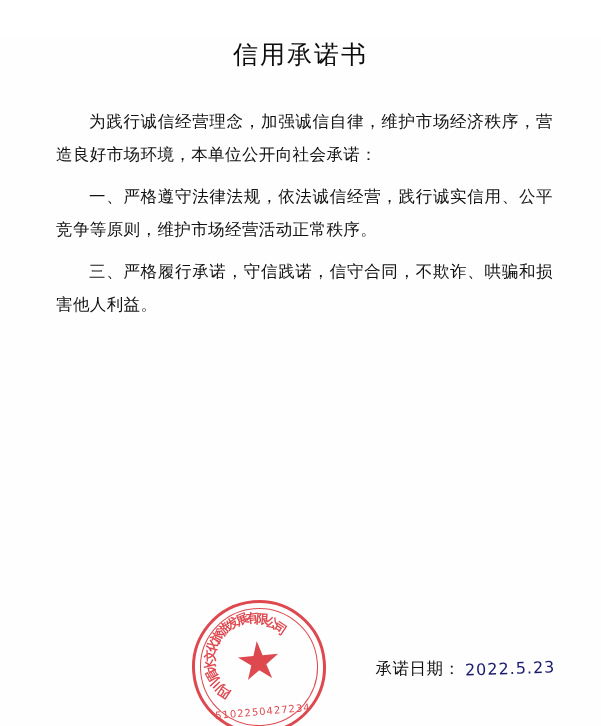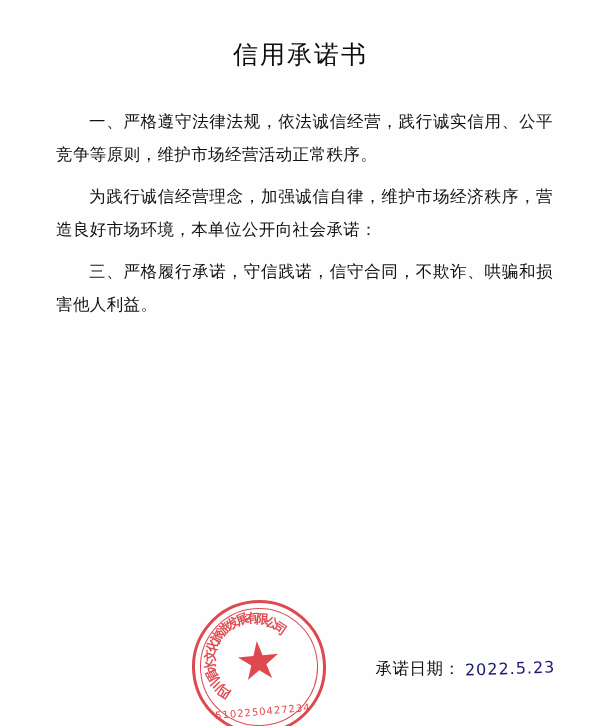--- a/index.html
+++ b/index.html
@@ -143,22 +143,22 @@
   }
 </style>
 </head>
 <body>
 
 <div class="page">
 
   <h1 class="doc-title">信用承诺书</h1>
 
   <div class="body-text">
+    <p class="para">为践行诚信经营理念，加强诚信自律，维护市场经济秩序，营造良好市场环境，本单位公开向社会承诺：</p>
     <p class="para">一、严格遵守法律法规，依法诚信经营，践行诚实信用、公平竞争等原则，维护市场经营活动正常秩序。</p>
-    <p class="para">为践行诚信经营理念，加强诚信自律，维护市场经济秩序，营造良好市场环境，本单位公开向社会承诺：</p>
     <p class="para">三、严格履行承诺，守信践诺，信守合同，不欺诈、哄骗和损害他人利益。</p>
   </div>
 
   <div class="signature-row">
     <div class="sig-right">
       <span>承诺日期：</span>
       <span class="date-hand">2022.5.23</span>
     </div>
   </div>
 

